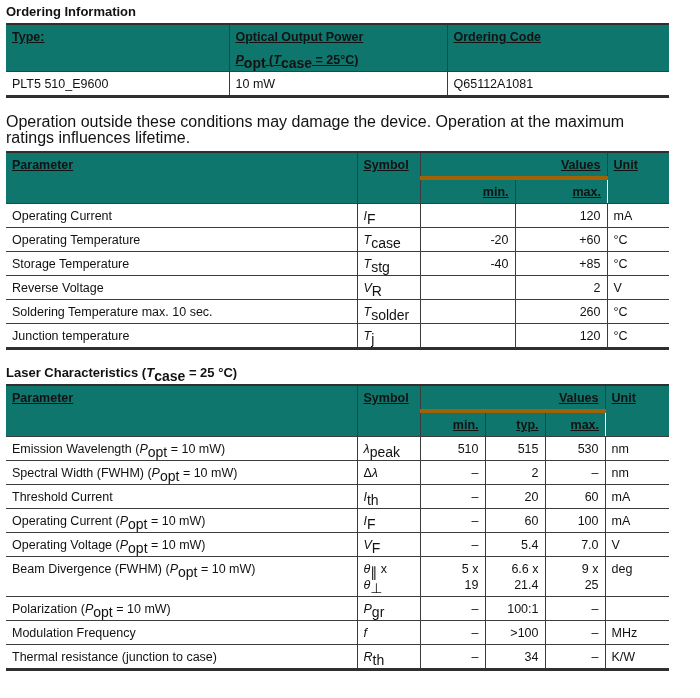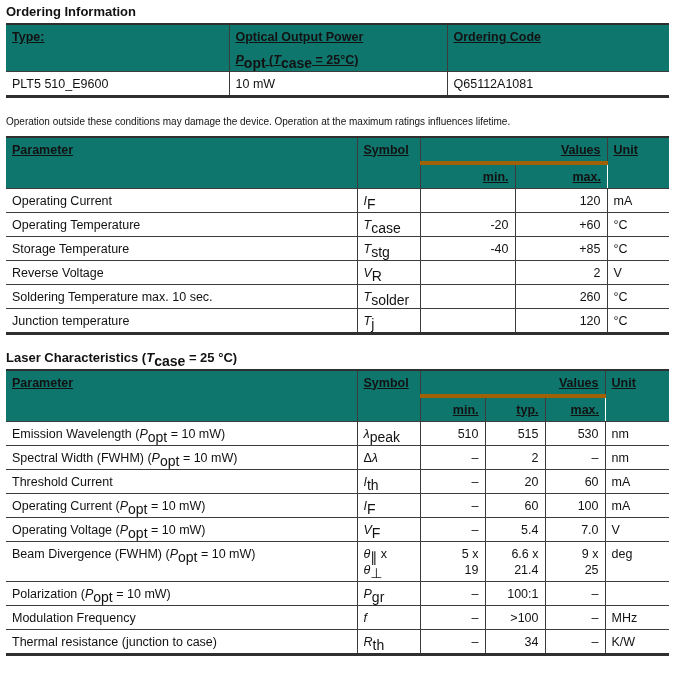--- a/index.html
+++ b/index.html
@@ -13,21 +13,21 @@
   }
   .page { padding: 4px 0 0 6px; }
 
   .section-title {
     font-weight: bold;
     font-size: 13px;
     line-height: 15px;
     margin: 0 0 4px 0;
   }
   .desc {
-    font-size: 10px;
+    font-size: 16px;
     line-height: 15.5px;
     margin: 16px 0 6px 0;
     width: 660px;
   }
 
   table {
     border-collapse: collapse;
     table-layout: fixed;
     width: 663px;
     font-size: 12.5px;

